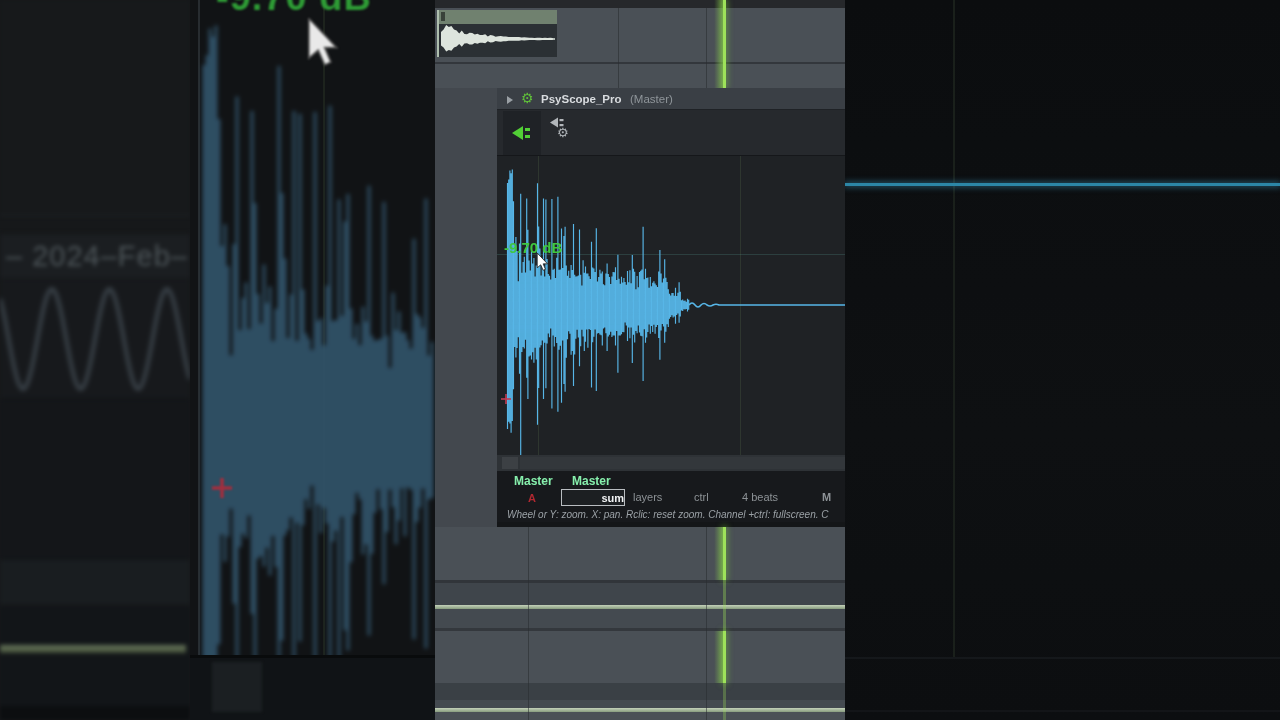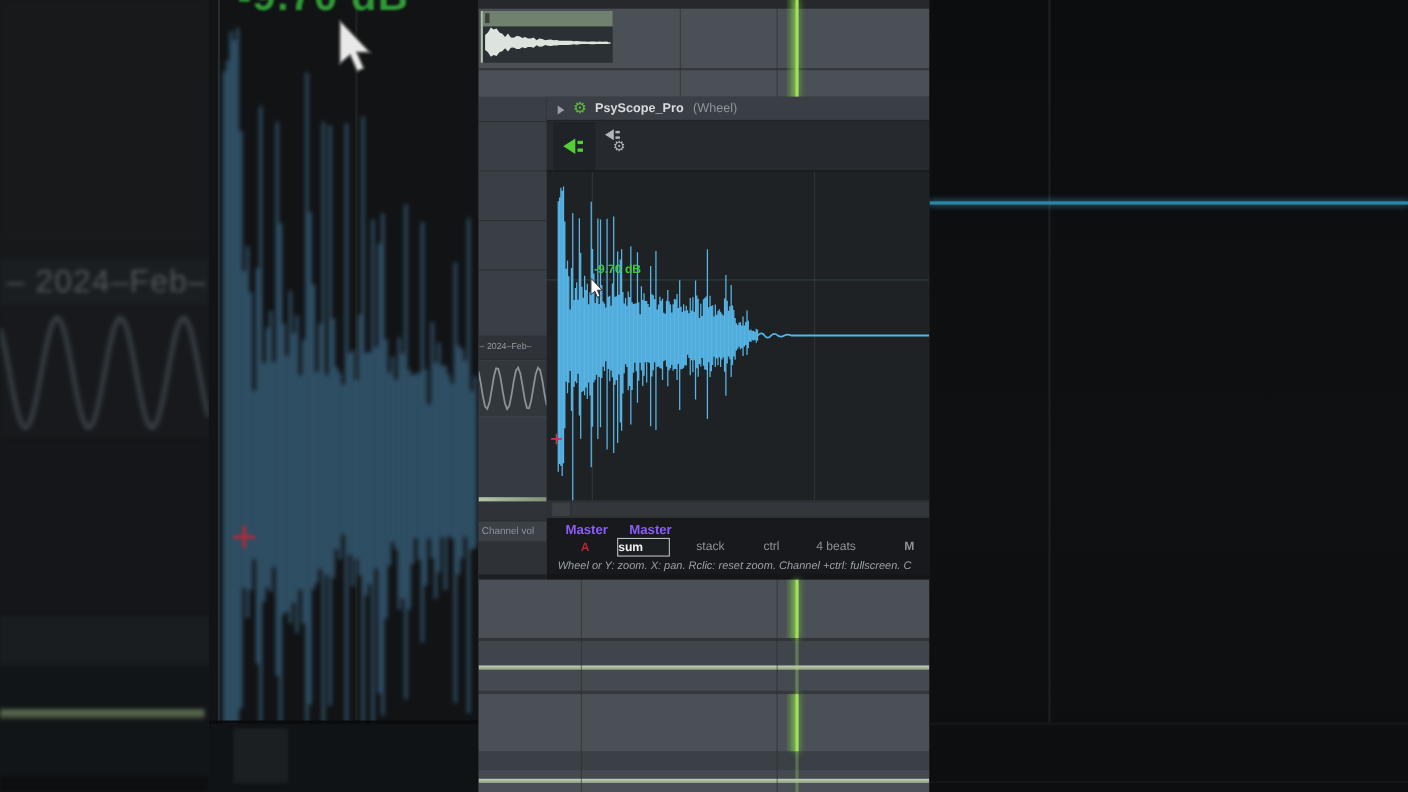--- a/index.html
+++ b/index.html
@@ -69,28 +69,28 @@
   .titlebar{position:absolute;left:0;top:0;width:348px;height:22px;background:#3a3f45;border-bottom:1px solid #1f2226;}
   .tri{position:absolute;left:10px;top:8px;width:0;height:0;border-left:6px solid #9aa0a5;border-top:4px solid transparent;border-bottom:4px solid transparent;}
   .title-gear{position:absolute;left:24px;top:2px;font-size:14px;color:var(--accent,#5fbe3a);}
   .title-text{position:absolute;left:44px;top:5px;font-size:11.5px;font-weight:bold;color:#d8dbde;}
   .title-sub{position:absolute;left:133px;top:5px;font-size:11.5px;color:#8f959a;}
   .toolbar{position:absolute;left:0;top:23px;width:348px;height:44px;background:#26292d;}
   .tb-cell{position:absolute;left:6px;top:0;width:38px;height:44px;background:#1f2226;}
   .scope{position:absolute;left:0;top:67px;width:348px;height:300px;background:#1f2225;border-top:1px solid #15171a;}
   .scope-vline{position:absolute;top:0;width:1px;height:300px;background:rgba(140,180,110,.14);}
   .scope-hline{position:absolute;left:0;top:98px;width:348px;height:1px;background:rgba(90,170,160,.22);}
-  .db-label{position:absolute;left:7px;top:83px;font-size:11px;font-weight:bold;color:var(--dbgreen,#3fc83f);margin-left:36px;}
+  .db-label{position:absolute;left:7px;top:83px;font-size:15px;font-weight:bold;color:var(--dbgreen,#3fc83f);}
   .scroll-strip{position:absolute;left:0;top:367px;width:348px;height:16px;background:#2e3236;}
   .scroll-sq{position:absolute;left:5px;top:2px;width:16px;height:12px;background:#3c4044;}
   .scroll-bar{position:absolute;left:23px;top:2px;width:325px;height:12px;background:#33373b;}
   .plug-bottom{position:absolute;left:0;top:383px;width:348px;height:56px;background:#17191c;}
-  .master-lbl{position:absolute;top:3px;font-size:12px;font-weight:bold;color:#8b5cf6;}
+  .master-lbl{position:absolute;top:3px;font-size:12px;font-weight:bold;color:#86efac;}
   .mode-a{position:absolute;left:31px;top:21px;font-size:11px;font-weight:bold;color:#b02830;}
-  .sum-btn{position:absolute;left:64px;top:18px;width:48px;height:17px;border:1px solid #b9bdc1;color:#f0f2f3;font-size:11px;font-weight:bold;text-align:left;line-height:16px;background:#1c1f22;}
+  .sum-btn{position:absolute;left:64px;top:18px;width:64px;height:17px;border:1px solid #b9bdc1;color:#f0f2f3;font-size:11px;font-weight:bold;text-align:right;line-height:16px;background:#1c1f22;}
   .opt{position:absolute;top:20px;font-size:11px;color:#8d9296;}
   .hint{position:absolute;left:10px;top:38px;font-size:10px;font-style:italic;color:#9ba1a6;white-space:nowrap;}
   .plug-edge{position:absolute;left:0;top:434px;width:348px;height:5px;background:#141618;}
 
   
   .pb-row1{left:0;top:527px;width:410px;height:53px;background:#4a5056;}
   .pb-sep1{left:0;top:580px;width:410px;height:3px;background:#31353a;}
   .pb-band1{left:0;top:583px;width:410px;height:22px;background:#3f454b;}
   .pb-green1{left:0;top:605px;width:410px;height:4px;background:linear-gradient(180deg,#c4d1ba,#879c7e);}
   .pb-band2{left:0;top:609px;width:410px;height:19px;background:#444a50;}
@@ -171,47 +171,27 @@
         </div>
       <svg id="clip-wave" style="position:absolute;left:0;top:14px;" width="118" height="33">
           <path d="M2,15 L2.0,7.9 L4.6,5.5 L7.2,1.0 L9.8,2.9 L12.4,1.9 L15.0,5.6 L17.6,6.6 L20.2,9.6 L22.8,6.4 L25.4,10.1 L28.0,10.3 L30.6,8.7 L33.2,8.9 L35.8,10.6 L38.4,9.7 L41.0,10.9 L43.6,10.9 L46.2,10.2 L48.8,12.5 L51.4,11.1 L54.0,11.4 L56.6,12.7 L59.2,12.2 L61.8,11.9 L64.4,12.5 L67.0,12.4 L69.6,13.0 L72.2,13.0 L74.8,13.0 L77.4,13.0 L80.0,13.1 L82.6,13.6 L85.2,13.2 L87.8,13.5 L90.4,13.8 L93.0,13.7 L95.6,13.9 L98.2,13.7 L100.8,13.7 L103.4,13.9 L106.0,13.8 L108.6,14.0 L111.2,13.8 L113.8,13.9 L113.8,16.0 L111.2,16.0 L108.6,15.9 L106.0,16.1 L103.4,16.0 L100.8,16.2 L98.2,16.2 L95.6,16.0 L93.0,16.1 L90.4,16.1 L87.8,16.3 L85.2,16.6 L82.6,16.2 L80.0,16.7 L77.4,16.8 L74.8,16.8 L72.2,16.8 L69.6,16.8 L67.0,17.3 L64.4,17.3 L61.8,17.8 L59.2,17.6 L56.6,17.0 L54.0,18.3 L51.4,18.5 L48.8,17.2 L46.2,19.3 L43.6,18.7 L41.0,18.7 L38.4,19.8 L35.8,19.0 L33.2,20.5 L30.6,20.6 L28.0,19.2 L25.4,19.4 L22.8,22.8 L20.2,19.9 L17.6,22.6 L15.0,23.4 L12.4,26.8 L9.8,25.9 L7.2,27.6 L4.6,23.5 L2.0,21.4 Z" fill="#dde4dd"></path>
           <line x1="2" y1="15" x2="116" y2="15" stroke="#dde4dd" stroke-width="1.4"></line>
         </svg>
     </div>
 
     <div class="abs ph-glow" style="left:279px;top:0;height:88px;"></div>
     <div class="abs ph-core" style="left:288px;top:0;height:88px;"></div>
 
-    <div class="abs left-col">
-      <div class="lc-sep" style="top:22px"></div>
-      <div class="lc-sep" style="top:67px"></div>
-      <div class="lc-sep" style="top:112px"></div>
-      <div class="lc-sep" style="top:157px"></div>
-      <div class="mini-clip-head"></div>
-      <div class="mini-clip-label">– 2024–Feb–</div>
-      <div class="mini-wave">
-        <svg id="mini-sine" width="62" height="50">
-            <path d="M0,9.6 L2,19.9 L4,32.3 L6,41.6 L8,43.7 L10,37.8 L12,26.3 L14,14.3 L16,6.9 L18,7.3 L20,15.3 L22,27.5 L24,38.6 L26,43.9 L28,41.0 L30,31.2 L32,18.7 L34,9.0 L36,6.1 L38,11.4 L40,22.5 L42,34.7 L44,42.8 L46,43.1 L48,35.7 L50,23.6 L52,12.2 L54,6.2 L56,8.4 L58,17.7 L60,30.2 L62,40.4" stroke="#8b939a" stroke-width="1.6" fill="none"></path>
-          </svg>
-      </div>
-      <div class="lc-row2"></div>
-      <div class="lc-green"></div>
-      <div class="lc-dark"></div>
-      <div class="chan-band"></div>
-      <div class="chan-label">Channel vol</div>
-      <div class="lc-below"></div>
-      <div class="lc-edgeb"></div>
-    </div>
 
     <div class="abs plugin">
       <div class="titlebar">
         <div class="tri"></div>
         <div class="title-gear">⚙</div>
         <div class="title-text">PsyScope_Pro</div>
-        <div class="title-sub">(Wheel)</div>
+        <div class="title-sub">(Master)</div>
       </div>
       <div class="toolbar">
         <div class="tb-cell">
           <svg style="position:absolute;left:9px;top:13px;" width="22" height="18">
             <polygon points="0,9 11,2 11,16" fill="#52cf36"></polygon>
             <rect x="13" y="4" width="5" height="3" fill="#52cf36"></rect>
             <rect x="13" y="11" width="5" height="3" fill="#52cf36"></rect>
           </svg>
         </div>
         <svg style="position:absolute;left:53px;top:5px;" width="16" height="13">
@@ -243,21 +223,21 @@
       <div class="scroll-strip">
         <div class="scroll-sq"></div>
         <div class="scroll-bar"></div>
       </div>
 
       <div class="plug-bottom">
         <div class="master-lbl" style="left:17px">Master</div>
         <div class="master-lbl" style="left:75px">Master</div>
         <div class="mode-a">A</div>
         <div class="sum-btn">sum</div>
-        <div class="opt" style="left:136px">stack</div>
+        <div class="opt" style="left:136px">layers</div>
         <div class="opt" style="left:197px">ctrl</div>
         <div class="opt" style="left:245px">4 beats</div>
         <div class="opt" style="left:325px;font-weight:bold;">M</div>
         <div class="hint">Wheel or Y: zoom. X: pan. Rclic: reset zoom. Channel +ctrl: fullscreen. C</div>
       </div>
       <div class="plug-edge"></div>
     </div>
 
     <div class="abs pb-row1"></div>
     <div class="abs pb-sep1"></div>

